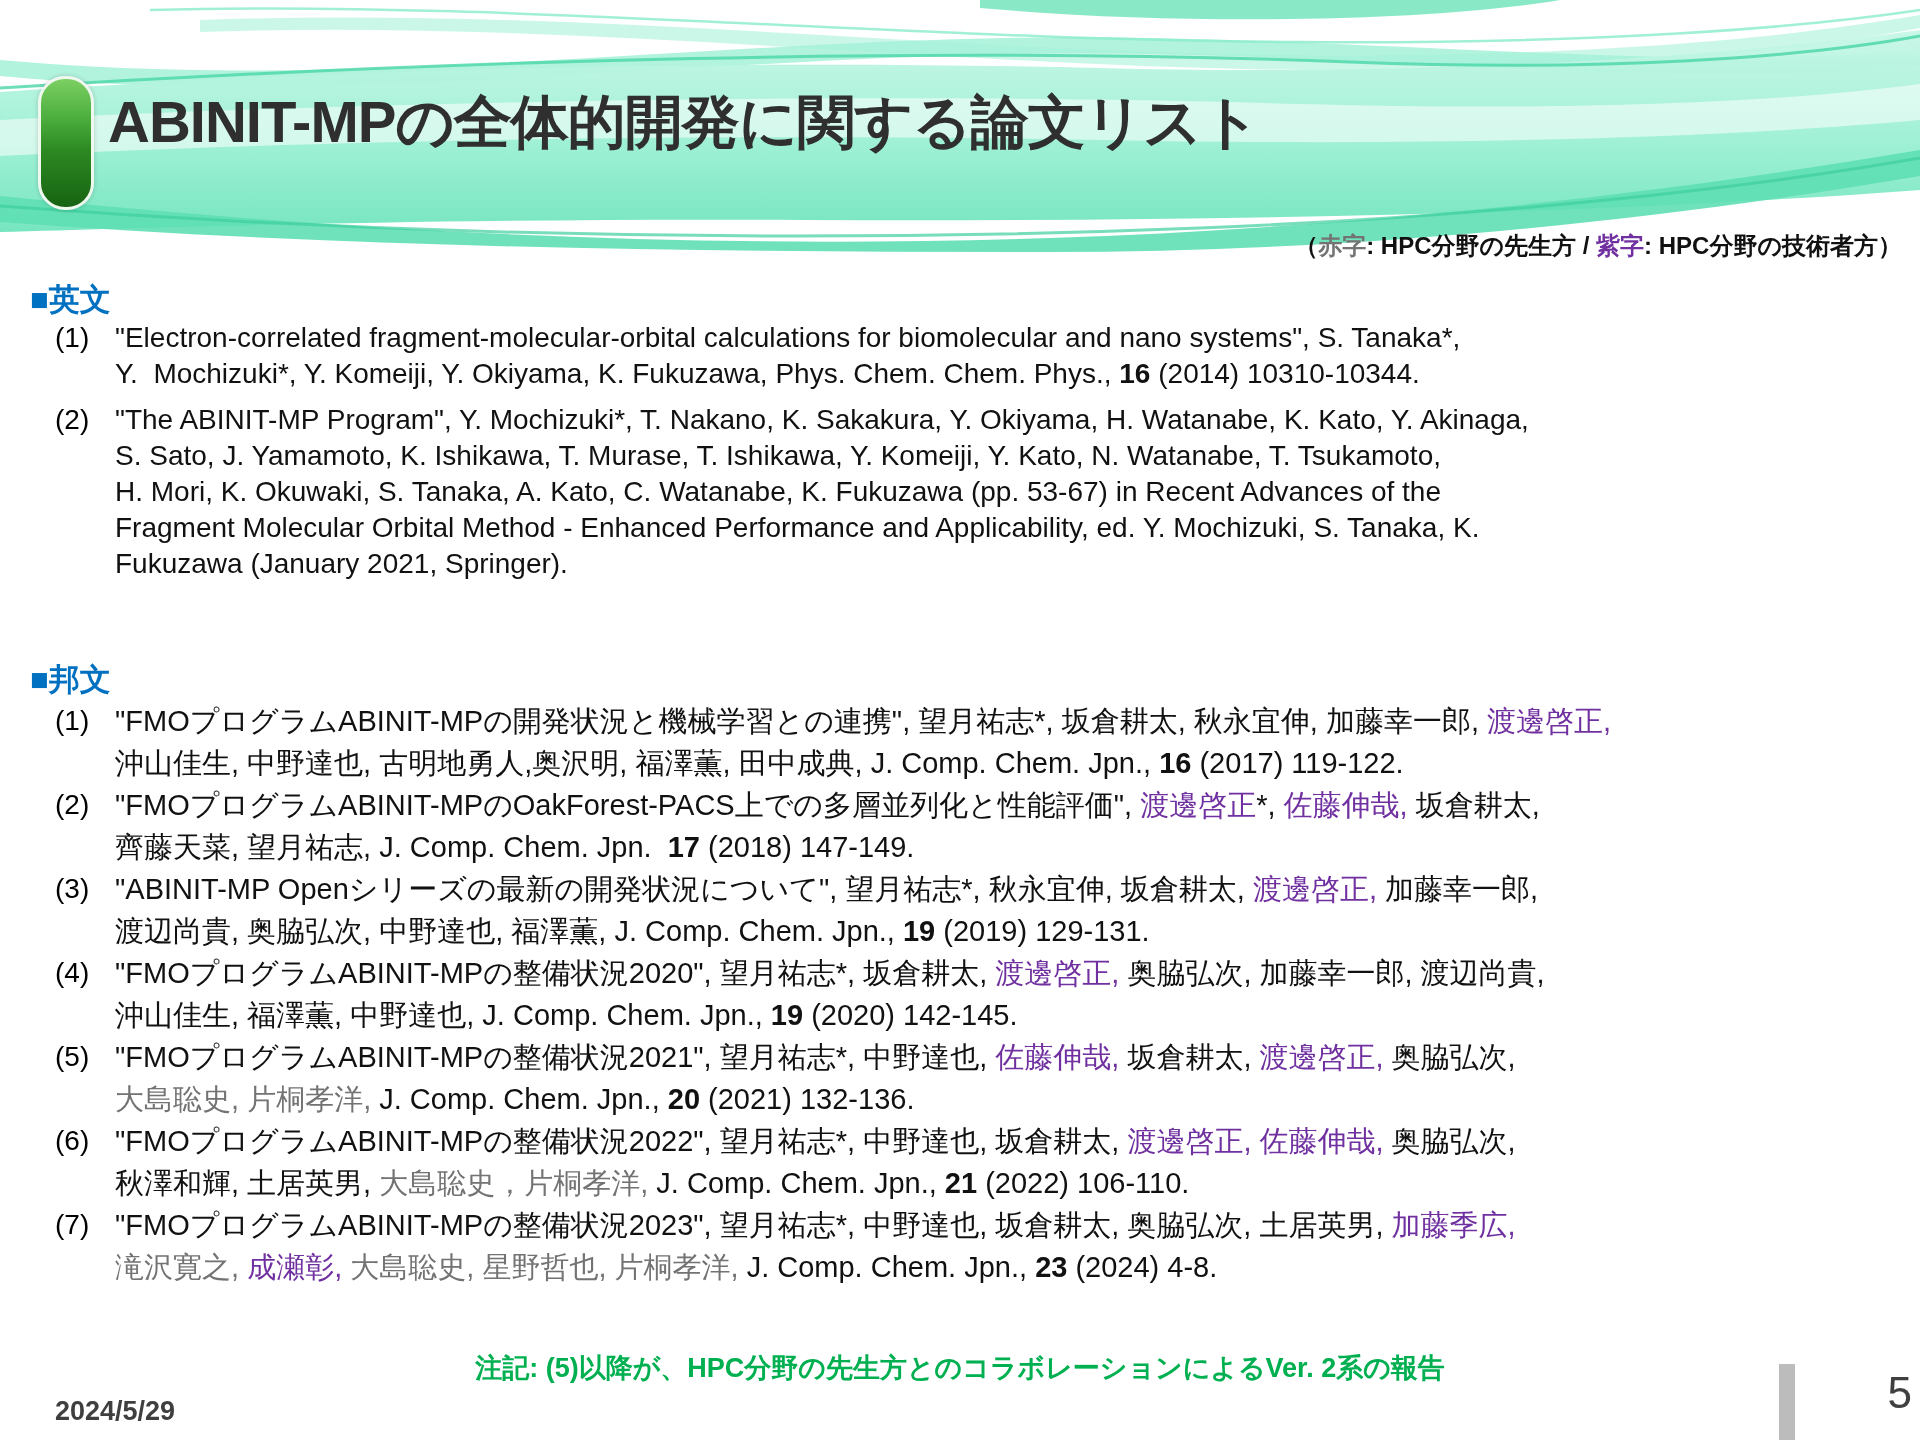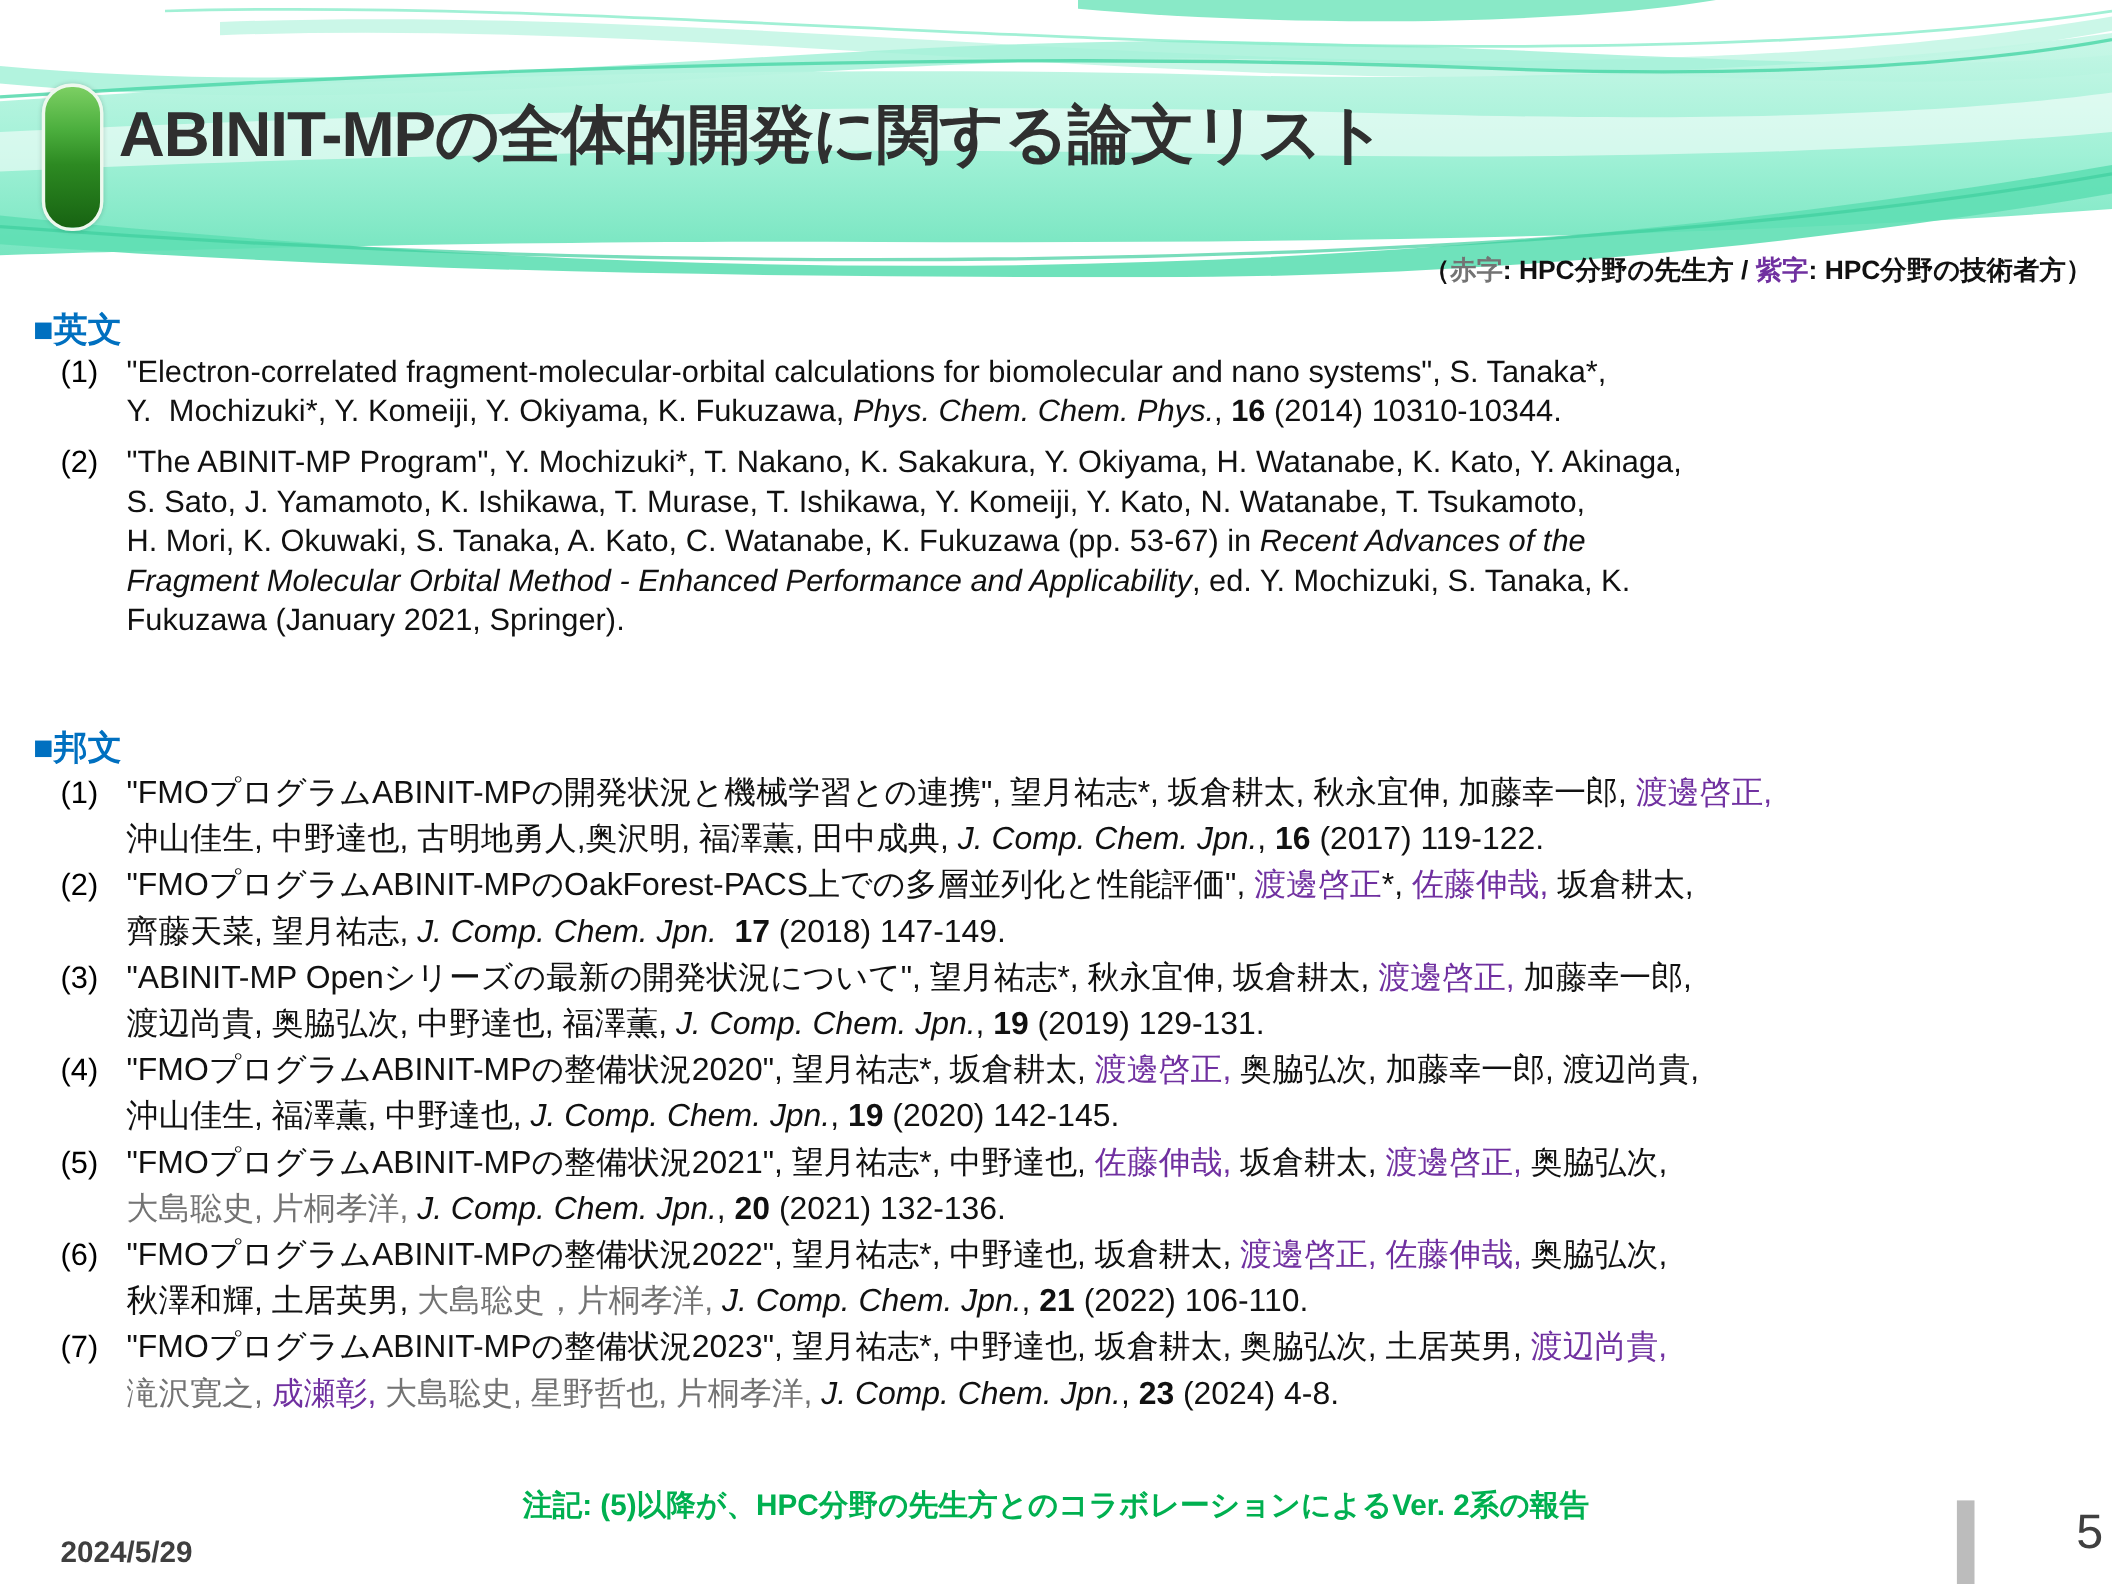--- a/index.html
+++ b/index.html
@@ -46,21 +46,21 @@
     font-size:28px;
   }
   .sec-en .ref-num{line-height:36px;}
   .sec-ja .ref-num{line-height:42px;}
   .ref-line{white-space:pre-wrap;font-size:28px;color:#111;}
   .sec-en .ref-line{line-height:36px;font-size:28px;}
   .sec-ja .ref-line{line-height:42px;font-size:29px;}
 
   .seg-r{color:#737373;text-align:right;}
   .seg-p{color:#7030A0;}
-  .seg-i{font-style:italic;}
+  .seg-i{}
   .seg-b{font-weight:700;}
 
   
   .note{
     position:absolute;top:1350px;left:0;width:1920px;
     text-align:center;
     font-size:27px;font-weight:700;color:#00B050;
     white-space:pre;
   }
   .footer-date{
@@ -150,21 +150,21 @@
           <div class="ref-line"><span>"FMOプログラムABINIT-MPの整備状況2021", 望月祐志*, 中野達也, </span><span class="seg-p">佐藤伸哉,</span><span> 坂倉耕太, </span><span class="seg-p">渡邊啓正,</span><span> 奥脇弘次,</span></div>
           <div class="ref-line"><span class="seg-r">大島聡史,</span><span> </span><span class="seg-r">片桐孝洋,</span><span> </span><span class="seg-i">J. Comp. Chem. Jpn.</span><span>, </span><span class="seg-b">20</span><span> (2021) 132-136.</span></div>
         </div>
         <div class="ref">
           <span class="ref-num">(6)</span>
           <div class="ref-line"><span>"FMOプログラムABINIT-MPの整備状況2022", 望月祐志*, 中野達也, 坂倉耕太, </span><span class="seg-p">渡邊啓正,</span><span> </span><span class="seg-p">佐藤伸哉,</span><span> 奥脇弘次,</span></div>
           <div class="ref-line"><span>秋澤和輝, 土居英男, </span><span class="seg-r">大島聡史，片桐孝洋,</span><span> </span><span class="seg-i">J. Comp. Chem. Jpn.</span><span>, </span><span class="seg-b">21</span><span> (2022) 106-110.</span></div>
         </div>
         <div class="ref">
           <span class="ref-num">(7)</span>
-          <div class="ref-line"><span>"FMOプログラムABINIT-MPの整備状況2023", 望月祐志*, 中野達也, 坂倉耕太, 奥脇弘次, 土居英男, </span><span class="seg-p">渡辺尚貴,</span></div>
+          <div class="ref-line"><span>"FMOプログラムABINIT-MPの整備状況2023", 望月祐志*, 中野達也, 坂倉耕太, 奥脇弘次, 土居英男, </span><span class="seg-p">加藤季広,</span></div>
           <div class="ref-line"><span class="seg-r">滝沢寛之,</span><span> </span><span class="seg-p">成瀬彰,</span><span> </span><span class="seg-r">大島聡史,</span><span> </span><span class="seg-r">星野哲也,</span><span> </span><span class="seg-r">片桐孝洋,</span><span> </span><span class="seg-i">J. Comp. Chem. Jpn.</span><span>, </span><span class="seg-b">23</span><span> (2024) 4-8.</span></div>
         </div>
       </section>
     </div>
 
   <div class="note">注記: (5)以降が、HPC分野の先生方とのコラボレーションによるVer. 2系の報告</div>
 
   <div class="footer-date">2024/5/29</div>
   <div class="footer-bar"></div>
   <div class="page-number">5</div>

